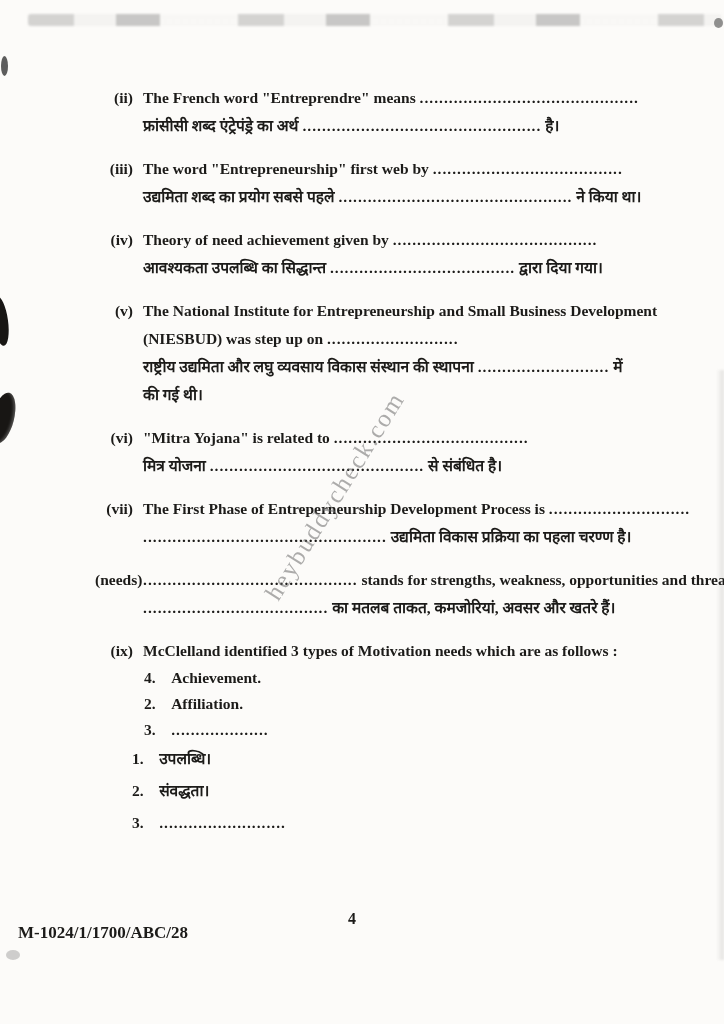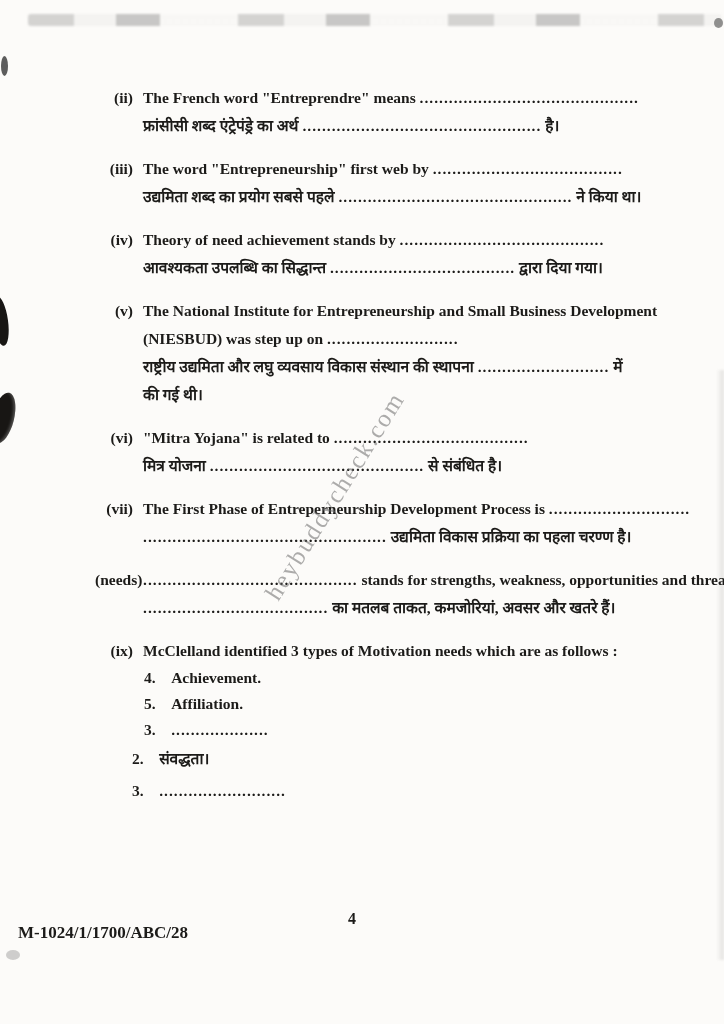--- a/index.html
+++ b/index.html
@@ -85,21 +85,21 @@
       <div class="q">
         <div class="qnum">(iii)</div>
         <div class="qbody">
           <div class="qline"><span class="txt">The word "Entrepreneurship" first web by </span><span class="dots">.......................................</span></div>
           <div class="qline"><span class="txt">उद्यमिता शब्द का प्रयोग सबसे पहले </span><span class="dots">................................................</span><span class="txt"> ने किया था।</span></div>
         </div>
       </div>
       <div class="q">
         <div class="qnum">(iv)</div>
         <div class="qbody">
-          <div class="qline"><span class="txt">Theory of need achievement stands by </span><span class="dots">..........................................</span></div>
+          <div class="qline"><span class="txt">Theory of need achievement given by </span><span class="dots">..........................................</span></div>
           <div class="qline"><span class="txt">आवश्यकता उपलब्धि का सिद्धान्त </span><span class="dots">......................................</span><span class="txt"> द्वारा दिया गया।</span></div>
         </div>
       </div>
       <div class="q">
         <div class="qnum">(v)</div>
         <div class="qbody">
           <div class="qline"><span class="txt">The National Institute for Entrepreneurship and Small Business Development</span></div>
           <div class="qline"><span class="txt">(NIESBUD) was step up on </span><span class="dots">...........................</span></div>
           <div class="qline"><span class="txt">राष्ट्रीय उद्यमिता और लघु व्यवसाय विकास संस्थान की स्थापना </span><span class="dots">...........................</span><span class="txt"> में</span></div>
           <div class="qline"><span class="txt">की गई थी।</span></div>
@@ -124,22 +124,23 @@
         <div class="qbody">
           <div class="qline"><span class="dots">............................................</span><span class="txt"> stands for strengths, weakness, opportunities and threats.</span></div>
           <div class="qline"><span class="dots">......................................</span><span class="txt"> का मतलब ताकत, कमजोरियां, अवसर और खतरे हैं।</span></div>
         </div>
       </div>
       <div class="q">
         <div class="qnum">(ix)</div>
         <div class="qbody">
           <div class="qline"><span class="txt">McClelland identified 3 types of Motivation needs which are as follows :</span></div>
           <div class="qline sub"><span class="txt">4. Achievement.</span></div>
-          <div class="qline sub"><span class="txt">5. Affiliation.</span></div>
+          <div class="qline sub"><span class="txt">2. Affiliation.</span></div>
           <div class="qline sub"><span class="txt">3. </span><span class="dots">....................</span></div>
+          <div class="qline sub-h"><span class="txt">1. उपलब्धि।</span></div>
           <div class="qline sub-h"><span class="txt">2. संवद्धता।</span></div>
           <div class="qline sub-h"><span class="txt">3. </span><span class="dots">..........................</span></div>
         </div>
       </div>
     </div>
 
   <div class="footer-code">M-1024/1/1700/ABC/28</div>
   <div class="page-number">4</div>
 </div>
 

